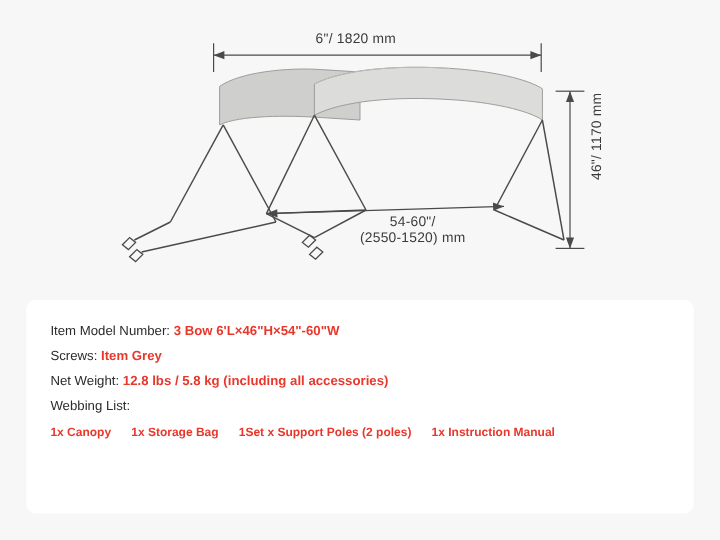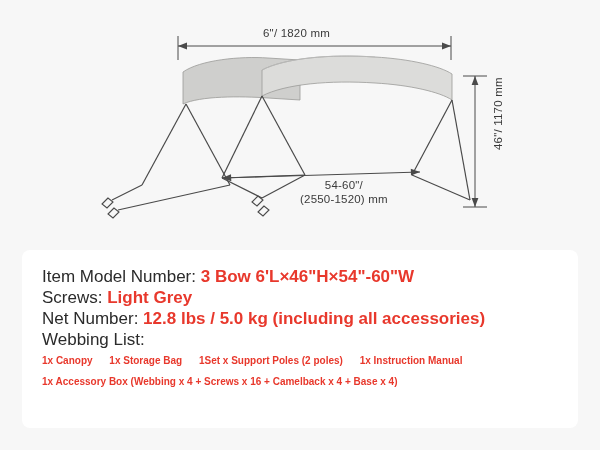--- a/index.html
+++ b/index.html
@@ -60,21 +60,21 @@
     left: 22px;
     top: 250px;
     width: 556px;
     height: 178px;
     background: #ffffff;
     border-radius: 8px;
     box-sizing: border-box;
     padding: 16px 20px 10px 20px;
   }
   .info-line {
-    font-size: 17px;
+    font-size: 11px;
     color: #2b2b2b;
     line-height: 21px;
     white-space: nowrap;
   }
   .accent {
     color: #e8382c;
     font-weight: bold;
   }
   .pkg-line {
     font-size: 10px;
@@ -159,36 +159,33 @@
 
   <div id="info-card">
 
     <div class="info-line">
       <span>Item Model Number:</span>
       <span class="accent">3 Bow  6'L×46"H×54"-60"W</span>
     </div>
 
     <div class="info-line">
       <span>Screws:</span>
-      <span class="accent">Light Grey</span>
+      <span class="accent">Item Grey</span>
     </div>
 
     <div class="info-line">
-      <span>Net Number:</span>
-      <span class="accent">12.8 lbs / 5.0 kg  (including all accessories)</span>
+      <span>Net Weight:</span>
+      <span class="accent">12.8 lbs / 5.8 kg  (including all accessories)</span>
     </div>
 
     <div class="info-line">Webbing List:</div>
 
     <div class="pkg-line">
       <span>1x Canopy</span><span class="gap"></span>
       <span>1x Storage Bag</span><span class="gap"></span>
       <span>1Set x Support Poles (2 poles)</span><span class="gap"></span>
       <span>1x Instruction Manual</span>
     </div>
 
 
-    <div class="pkg-line">
-      <span>1x Accessory Box (Webbing x 4 + Screws x 16 + Camelback x 4 + Base x 4)</span>
-    </div>
 
   </div>
 </div>
 
 </body></html>

